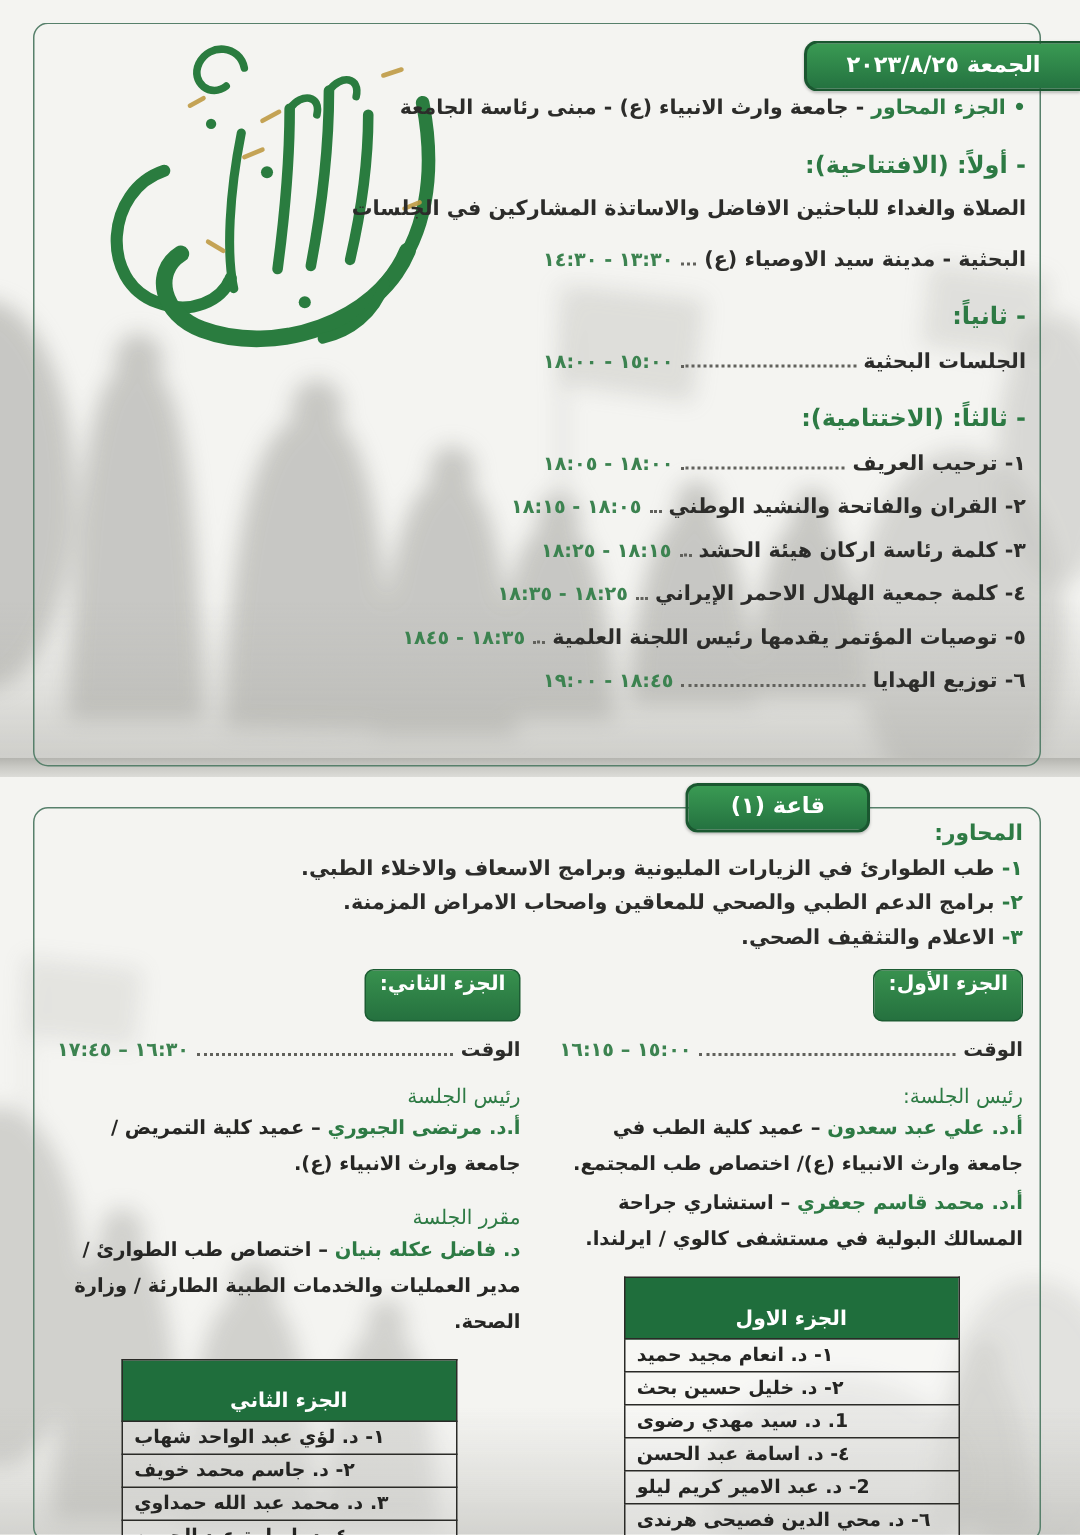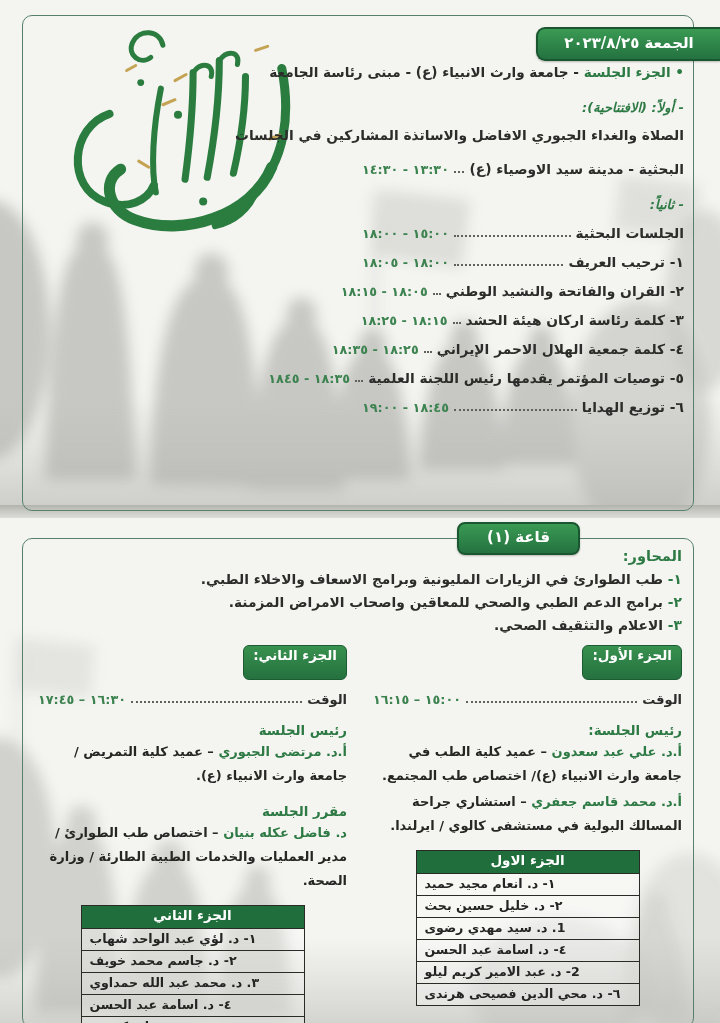--- a/index.html
+++ b/index.html
@@ -39,43 +39,43 @@
     display:inline-block;padding:1px 9px 16px;margin-bottom:4px;
     background:linear-gradient(180deg,#38914e,#25713f);
     border:1.5px solid #1c5c33;border-radius:6px;
     color:#fff;font-size:13.5px;font-weight:bold;
   }
 
   
   .g{color:#2d7a44;}
   .p1-body{position:absolute;top:64px;right:36px;width:322px;z-index:3;text-align:right;}
   .intro{font-size:13.6px;font-weight:bold;color:#2c2c2a;white-space:nowrap;margin:0 0 16px;}
-  .sec-head{font-size:13px;font-weight:bold;margin:20px 0 8px;font-style:italic;}
+  .sec-head{font-size:16px;font-weight:bold;margin:20px 0 8px;}
   .para{font-size:13.8px;font-weight:bold;color:#2c2c2a;margin:4px 0 0;line-height:1.8;white-space:nowrap;}
   .dotline{display:flex;align-items:flex-end;font-size:13.8px;font-weight:bold;color:#2c2c2a;margin:13px 0;}
   .dotline .lbl{white-space:nowrap;text-align:right;}
   .dots{flex:1;min-width:8px;border-bottom:2px dotted #61615c;margin:0 5px 4px;}
   .time{color:#3c8350;font-size:12.8px;font-weight:bold;white-space:nowrap;direction:rtl;}
 
   
   .p2-body{position:absolute;top:30px;right:38px;left:38px;z-index:3;text-align:right;}
   .topics-label{font-size:14.5px;font-weight:bold;margin:0 0 6px;}
   .topic{font-size:13.8px;font-weight:bold;color:#2c2c2a;margin:7px 0;}
   .tnum{color:#2d7a44;}
   .cols{display:flex;gap:26px;margin-top:12px;}
   .col{flex:1;min-width:0;}
   .col .dotline{font-size:13px;margin:8px 0 2px;}
-  .sec-label{font-size:13.4px;font-weight:bold;margin:16px 0 2px;}
+  .sec-label{font-size:13.4px;font-weight:normal;margin:16px 0 2px;}
   .person{font-size:13px;font-weight:bold;color:#262624;line-height:1.85;margin:2px 0;}
   .pname{color:#2d7a44;}
 
   table.members{border-collapse:collapse;margin:12px auto 0;width:224px;background:rgba(255,255,255,.25);}
   table.members th{
     background:#1f6e3c;color:#fff;font-size:13.5px;font-weight:bold;
-    padding:1px 6px 5px;border:1.3px solid #2a2a27;text-align:center;
+    padding:19px 6px 5px;border:1.3px solid #2a2a27;text-align:center;
   }
   table.members td{
     border:1.3px solid #2a2a27;font-size:12.6px;font-weight:bold;color:#242422;
     padding:2px 8px 4px;text-align:left;height:14px;
   }
 </style>
 </head>
 <body>
 
 <div class="page page1">
@@ -133,37 +133,38 @@
         <path d="M226,120 l10,-4"></path>
         <path d="M84,52 l9,-5"></path>
     </g>
   </svg>
 
   <div class="frame"></div>
 
   <div class="date-badge">الجمعة ٢٠٢٣/٨/٢٥</div>
 
   <div class="p1-body">
-    <p class="intro"><span class="g">• الجزء الجلسة</span><span> - جامعة وارث الانبياء (ع) - مبنى رئاسة الجامعة</span></p>
+    <p class="intro"><span class="g">• الجزء المحاور</span><span> - جامعة وارث الانبياء (ع) - مبنى رئاسة الجامعة</span></p>
 
     <p class="sec-head g">- أولاً: (الافتتاحية):</p>
-    <p class="para">الصلاة والغداء الجبوري الافاضل والاساتذة المشاركين في الجلسات</p>
+    <p class="para">الصلاة والغداء للباحثين الافاضل والاساتذة المشاركين في الجلسات</p>
     <div class="dotline">
       <span class="lbl">البحثية - مدينة سيد الاوصياء (ع)</span>
       <span class="dots"></span>
       <span class="time">١٣:٣٠ - ١٤:٣٠</span>
     </div>
 
     <p class="sec-head g">- ثانياً:</p>
     <div class="dotline">
       <span class="lbl">الجلسات البحثية</span>
       <span class="dots"></span>
       <span class="time">١٥:٠٠ - ١٨:٠٠</span>
     </div>
 
+    <p class="sec-head g">- ثالثاً: (الاختتامية):</p>
     <div class="dotline">
       <span class="lbl">١- ترحيب العريف</span>
       <span class="dots"></span>
       <span class="time">١٨:٠٠ - ١٨:٠٥</span>
     </div>
     <div class="dotline">
       <span class="lbl">٢- القران والفاتحة والنشيد الوطني</span>
       <span class="dots"></span>
       <span class="time">١٨:٠٥ - ١٨:١٥</span>
     </div>

